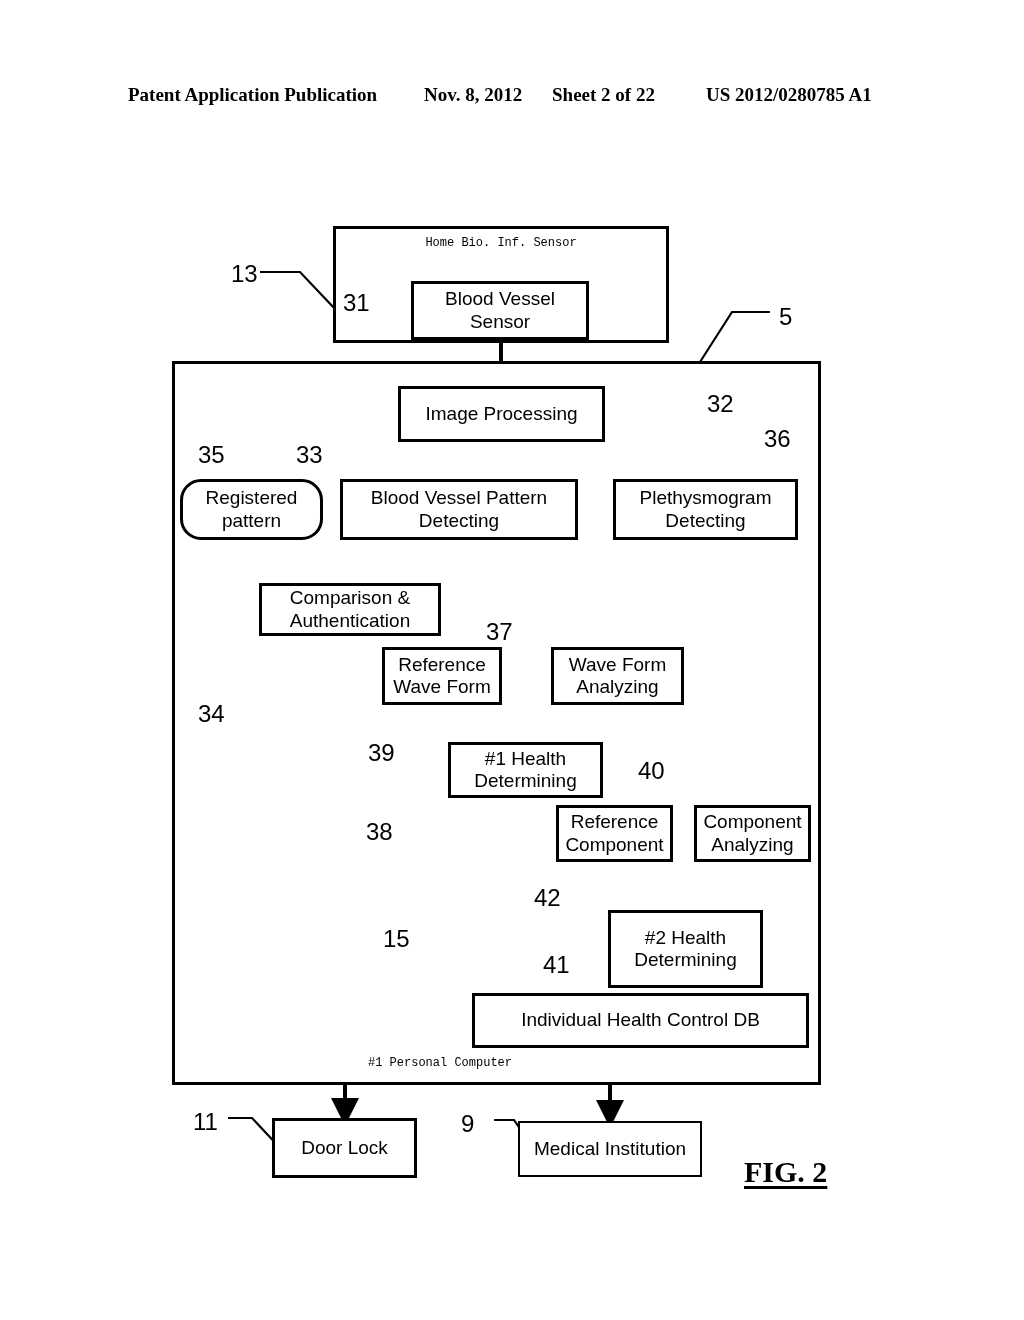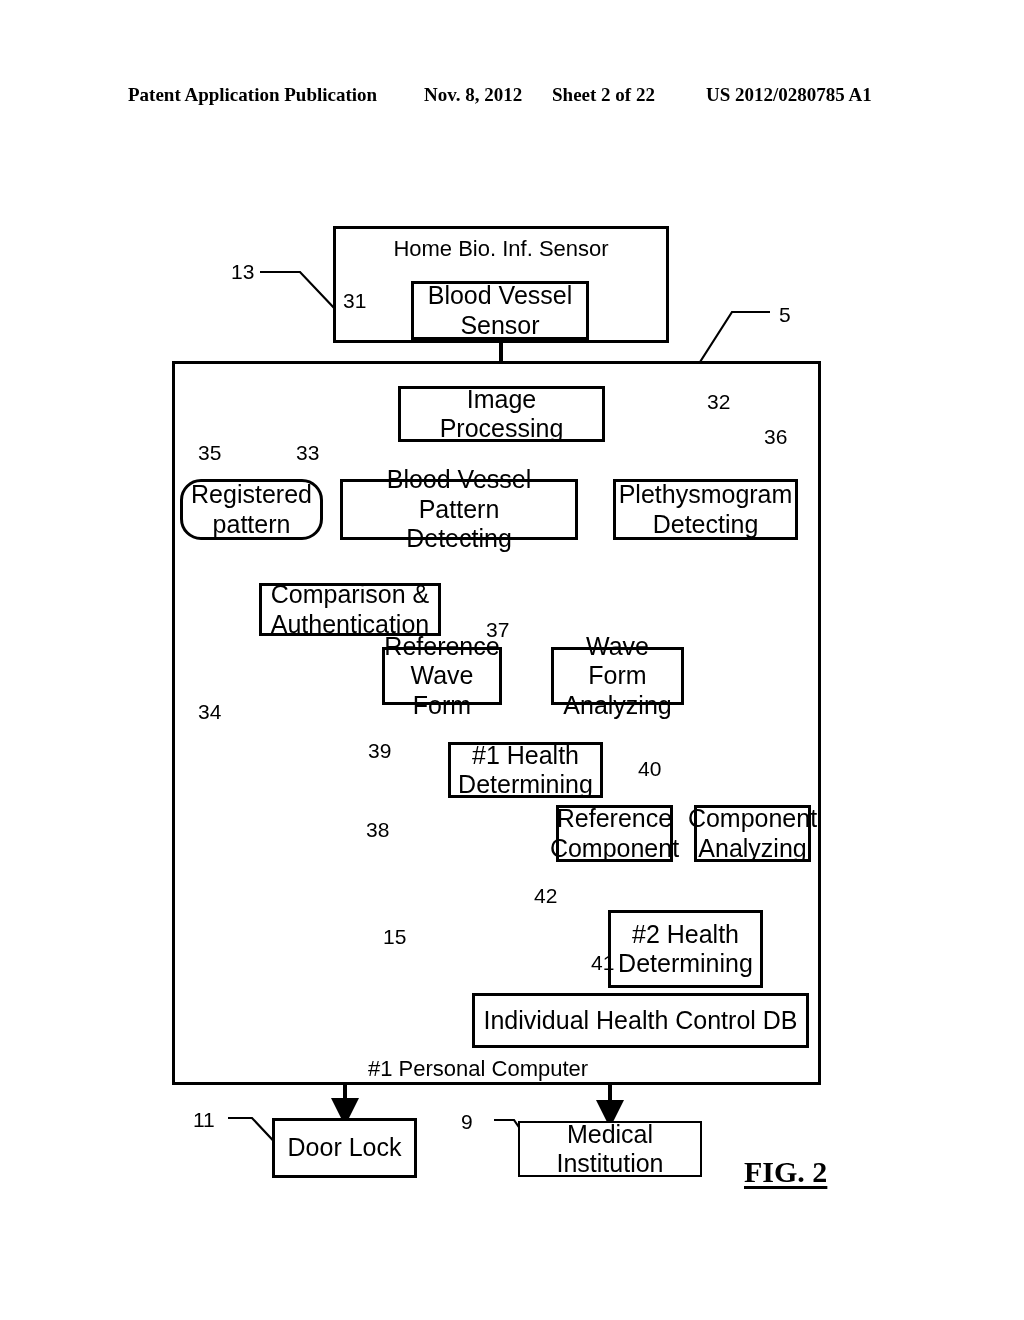--- a/index.html
+++ b/index.html
@@ -53,46 +53,47 @@
   
   .box {
     position: absolute;
     box-sizing: border-box;
     border: 3px solid #000;
     background: #fff;
     display: flex;
     align-items: center;
     justify-content: center;
     text-align: center;
-    font-size: 25px;
+    font-size: 19px;
     line-height: 1.18;
     z-index: 3;
   }
   .box.thin { border-width: 2px; }
   .box-label { display: block; padding: 0 4px; }
 
   
   .container-box {
     position: absolute;
     box-sizing: border-box;
     border: 3px solid #000;
     background: #fff;
     z-index: 1;
   }
   .container-title {
     position: absolute;
-    font-size: 22px;
+    font-size: 12px;
     white-space: nowrap;
     z-index: 2;
+    font-family: Liberation Mono, monospace;
   }
 
   
   .ref {
     position: absolute;
-    font-size: 21px;
+    font-size: 24px;
     font-family: "Liberation Sans", sans-serif;
     z-index: 5;
     white-space: nowrap;
   }
 
   
   #fig-caption {
     position: absolute;
     left: 744px;
     top: 1155px;
@@ -264,20 +265,20 @@
   <div class="ref" style="left:707px; top:390px;">32</div>
   <div class="ref" style="left:198px; top:441px;">35</div>
   <div class="ref" style="left:296px; top:441px;">33</div>
   <div class="ref" style="left:764px; top:425px;">36</div>
   <div class="ref" style="left:486px; top:618px;">37</div>
   <div class="ref" style="left:198px; top:700px;">34</div>
   <div class="ref" style="left:368px; top:739px;">39</div>
   <div class="ref" style="left:366px; top:818px;">38</div>
   <div class="ref" style="left:638px; top:757px;">40</div>
   <div class="ref" style="left:534px; top:884px;">42</div>
-  <div class="ref" style="left:543px; top:951px;margin-left:48px;">41</div>
+  <div class="ref" style="left:543px; top:951px;">41</div>
   <div class="ref" style="left:383px; top:925px;">15</div>
   <div class="ref" style="left:193px; top:1108px;">11</div>
   <div class="ref" style="left:461px; top:1110px;">9</div>
 
   <div id="fig-caption">FIG. 2</div>
 
 </div>
 
 </body></html>

